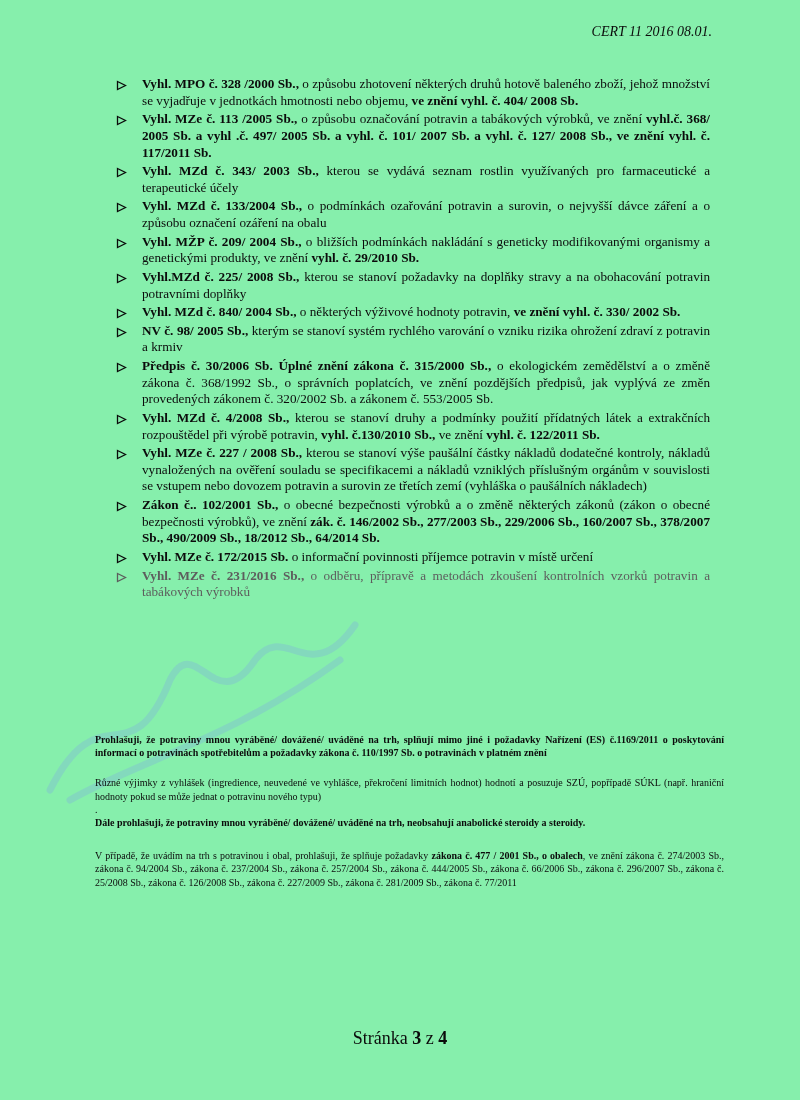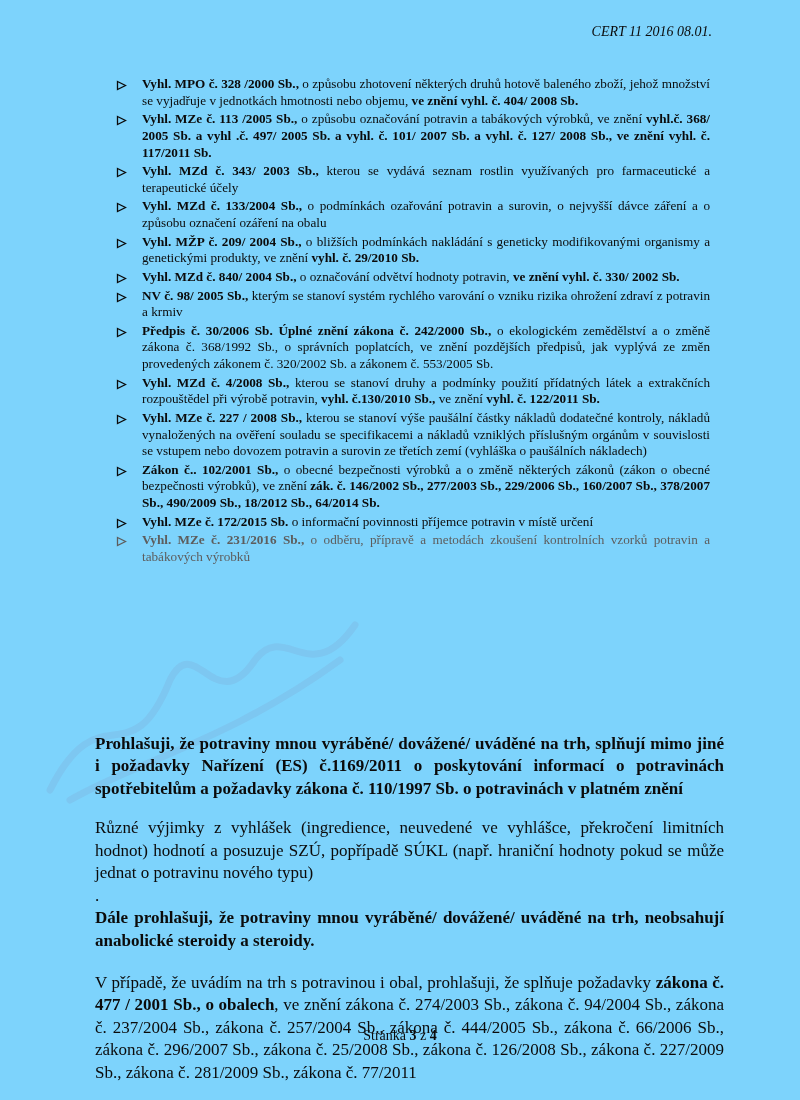--- a/index.html
+++ b/index.html
@@ -1,21 +1,21 @@
 <!DOCTYPE html>
 <html><head>
 <meta charset="utf-8">
 <style>
   html, body { margin: 0; padding: 0; background: #e8e8e8; }
   .page {
     position: relative;
     width: 800px;
     height: 1100px;
     margin: 0 auto;
-    background: #7dd3fc;
+    background: #86efac;
     font-family: "Liberation Serif", serif;
     color: #0b0b0b;
     overflow: hidden;
   }
   .header {
     position: absolute;
     top: 24px;
     right: 88px;
     font-style: italic;
     font-size: 14px;
@@ -56,34 +56,34 @@
     width: 11px;
     height: 11px;
   }
   .b { font-weight: bold; }
   .muted { color: #5d5d5d; }
   .paragraphs {
     position: absolute;
     top: 733px;
     left: 95px;
     right: 76px;
-    font-size: 17px;
+    font-size: 10px;
     line-height: 1.32;
     z-index: 2;
   }
   .para { text-align: justify; margin: 0 0 0 0; }
   .para.gap-after { margin-bottom: 17px; }
   .para.big-gap-after { margin-bottom: 20px; }
   .footer {
     position: absolute;
     top: 1028px;
     left: 0;
     right: 0;
     text-align: center;
-    font-size: 14px;
+    font-size: 18px;
     z-index: 2;
   }
 </style>
 </head>
 <body>
 
 <div class="page">
 
   <div class="header">
     <span>CERT 11 2016 08.01.</span>
@@ -109,27 +109,30 @@
             <path d="M1.5 1.5 L9.5 5.5 L1.5 9.5 Z" fill="none" stroke="currentColor" stroke-width="1.3"></path>
           </svg></span><span><span class="b">Vyhl. MZd č. 343/ 2003 Sb.,</span><span> kterou se vydává seznam rostlin využívaných pro farmaceutické a terapeutické účely</span></span></li>
       <li class="reg-item"><span class="bullet"><svg width="11" height="11" viewBox="0 0 11 11">
             <path d="M1.5 1.5 L9.5 5.5 L1.5 9.5 Z" fill="none" stroke="currentColor" stroke-width="1.3"></path>
           </svg></span><span><span class="b">Vyhl. MZd č. 133/2004 Sb.,</span><span> o podmínkách ozařování potravin a surovin, o nejvyšší dávce záření a o způsobu označení ozáření na obalu</span></span></li>
       <li class="reg-item"><span class="bullet"><svg width="11" height="11" viewBox="0 0 11 11">
             <path d="M1.5 1.5 L9.5 5.5 L1.5 9.5 Z" fill="none" stroke="currentColor" stroke-width="1.3"></path>
           </svg></span><span><span class="b">Vyhl. MŽP č. 209/ 2004 Sb.,</span><span> o bližších podmínkách nakládání s geneticky modifikovanými organismy a genetickými produkty, ve znění </span><span class="b">vyhl. č. 29/2010 Sb.</span></span></li>
       <li class="reg-item"><span class="bullet"><svg width="11" height="11" viewBox="0 0 11 11">
             <path d="M1.5 1.5 L9.5 5.5 L1.5 9.5 Z" fill="none" stroke="currentColor" stroke-width="1.3"></path>
-          </svg></span><span><span class="b">Vyhl. MZd č. 840/ 2004 Sb.,</span><span> o označování odvětví hodnoty potravin, </span><span class="b">ve znění vyhl. č. 330/ 2002 Sb.</span></span></li>
+          </svg></span><span><span class="b">Vyhl.MZd č. 225/ 2008 Sb.,</span><span> kterou se stanoví požadavky na doplňky stravy a na obohacování potravin potravními doplňky</span></span></li>
+      <li class="reg-item"><span class="bullet"><svg width="11" height="11" viewBox="0 0 11 11">
+            <path d="M1.5 1.5 L9.5 5.5 L1.5 9.5 Z" fill="none" stroke="currentColor" stroke-width="1.3"></path>
+          </svg></span><span><span class="b">Vyhl. MZd č. 840/ 2004 Sb.,</span><span> o některých výživové hodnoty potravin, </span><span class="b">ve znění vyhl. č. 330/ 2002 Sb.</span></span></li>
       <li class="reg-item"><span class="bullet"><svg width="11" height="11" viewBox="0 0 11 11">
             <path d="M1.5 1.5 L9.5 5.5 L1.5 9.5 Z" fill="none" stroke="currentColor" stroke-width="1.3"></path>
           </svg></span><span><span class="b">NV č. 98/ 2005 Sb.,</span><span> kterým se stanoví systém rychlého varování o vzniku rizika ohrožení zdraví z potravin a krmiv</span></span></li>
       <li class="reg-item"><span class="bullet"><svg width="11" height="11" viewBox="0 0 11 11">
             <path d="M1.5 1.5 L9.5 5.5 L1.5 9.5 Z" fill="none" stroke="currentColor" stroke-width="1.3"></path>
-          </svg></span><span><span class="b">Předpis č. 30/2006 Sb. Úplné znění zákona č. 242/2000 Sb.,</span><span> o ekologickém zemědělství a o změně zákona č. 368/1992 Sb., o správních poplatcích, ve znění pozdějších předpisů, jak vyplývá ze změn provedených zákonem č. 320/2002 Sb. a zákonem č. 553/2005 Sb.</span></span></li>
+          </svg></span><span><span class="b">Předpis č. 30/2006 Sb. Úplné znění zákona č. 315/2000 Sb.,</span><span> o ekologickém zemědělství a o změně zákona č. 368/1992 Sb., o správních poplatcích, ve znění pozdějších předpisů, jak vyplývá ze změn provedených zákonem č. 320/2002 Sb. a zákonem č. 553/2005 Sb.</span></span></li>
       <li class="reg-item"><span class="bullet"><svg width="11" height="11" viewBox="0 0 11 11">
             <path d="M1.5 1.5 L9.5 5.5 L1.5 9.5 Z" fill="none" stroke="currentColor" stroke-width="1.3"></path>
           </svg></span><span><span class="b">Vyhl. MZd č. 4/2008 Sb.,</span><span> kterou se stanoví druhy a podmínky použití přídatných látek a extrakčních rozpouštědel při výrobě potravin, </span><span class="b">vyhl. č.130/2010 Sb.,</span><span> ve znění </span><span class="b">vyhl. č. 122/2011 Sb.</span></span></li>
       <li class="reg-item"><span class="bullet"><svg width="11" height="11" viewBox="0 0 11 11">
             <path d="M1.5 1.5 L9.5 5.5 L1.5 9.5 Z" fill="none" stroke="currentColor" stroke-width="1.3"></path>
           </svg></span><span><span class="b">Vyhl. MZe č. 227 / 2008 Sb.,</span><span> kterou se stanoví výše paušální částky nákladů dodatečné kontroly, nákladů vynaložených na ověření souladu se specifikacemi a nákladů vzniklých příslušným orgánům v souvislosti se vstupem nebo dovozem potravin a surovin ze třetích zemí (vyhláška o paušálních nákladech)</span></span></li>
       <li class="reg-item"><span class="bullet"><svg width="11" height="11" viewBox="0 0 11 11">
             <path d="M1.5 1.5 L9.5 5.5 L1.5 9.5 Z" fill="none" stroke="currentColor" stroke-width="1.3"></path>
           </svg></span><span><span class="b">Zákon č.. 102/2001 Sb.,</span><span> o obecné bezpečnosti výrobků a o změně některých zákonů (zákon o obecné bezpečnosti výrobků), ve znění </span><span class="b">zák. č. 146/2002 Sb., 277/2003 Sb., 229/2006 Sb., 160/2007 Sb., 378/2007 Sb., 490/2009 Sb., 18/2012 Sb., 64/2014 Sb.</span></span></li>
       <li class="reg-item"><span class="bullet"><svg width="11" height="11" viewBox="0 0 11 11">

